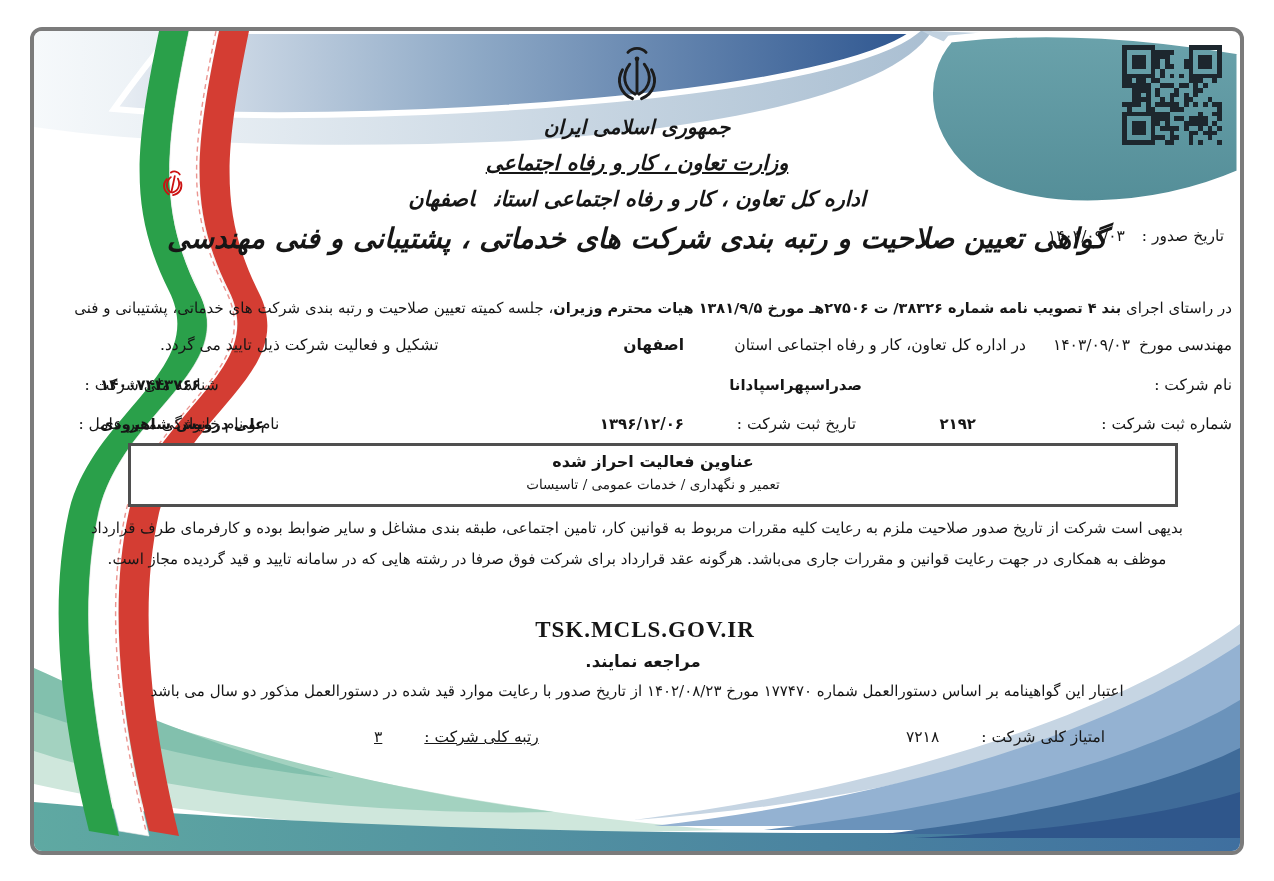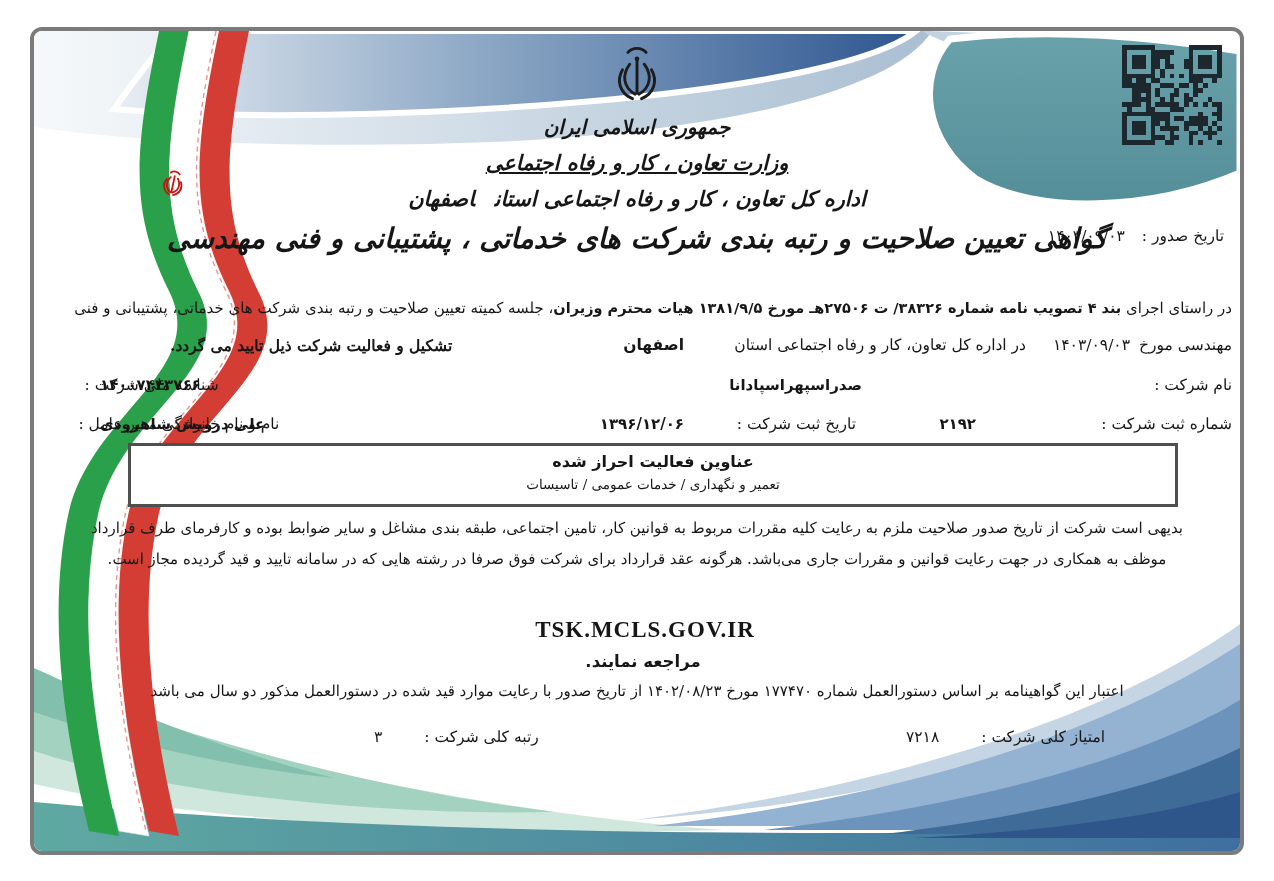--- a/index.html
+++ b/index.html
@@ -27,21 +27,21 @@
   .intro1{position:absolute;top:268px;right:8px;left:60px;font-size:15px;text-align:justify;
           white-space:nowrap;padding-left:32px;}
   .intro1 b{font-family:"DejaVu Sans","Liberation Sans",sans-serif;font-size:14.5px;}
   .row{position:absolute;right:8px;left:66px;height:26px;font-size:15.5px;}
   .row span,.row b{position:absolute;white-space:nowrap;}
   .intro2{top:305px;}
   .intro2 .s1{right:0;}
   .intro2 .s2{right:102px;}
   .intro2 .s3{right:206px;}
   .intro2 .s4{right:548px;font-family:"DejaVu Sans","Liberation Sans",sans-serif;}
-  .intro2 .s5{left:70px;font-weight:bold;}
+  .intro2 .s5{left:60px;}
   .frow1{top:345px;}
   .frow1 .s1{right:0;}
   .frow1 .s2{right:370px;}
   .frow1 .s3{left:0;}
   .frow1 .s3 b{position:static;margin-right:18px;text-align:center;}
   .frow2{top:384px;}
   .frow2 .s1{right:0;margin-left:14px;}
   .frow2 .s2{right:256px;}
   .frow2 .s3{right:376px;}
   .frow2 .s4{right:548px;}
@@ -56,21 +56,21 @@
         line-height:31px;text-align:center;}
   .inq1{position:absolute;top:553px;left:0;right:0;text-align:center;font-weight:bold;
         font-size:16.5px;font-family:"DejaVu Sans","Liberation Sans",sans-serif;}
   .inq-url{position:absolute;top:586px;left:0;right:0;text-align:center;font-weight:bold;
         font-size:23px;letter-spacing:1px;font-family:"Liberation Serif","DejaVu Serif",serif;padding-left:16px;}
   .inq2{position:absolute;top:621px;left:0;right:0;text-align:center;font-weight:bold;
         font-size:16.5px;font-family:"DejaVu Sans","Liberation Sans",sans-serif;padding-left:12px;}
   .validity{position:absolute;top:651px;left:0;right:0;text-align:center;font-size:15px;}
   .score-row{position:absolute;top:697px;right:135px;left:340px;height:26px;font-size:15.5px;}
   .score-row .p1{position:absolute;right:0;}
-  .score-row .p2{position:absolute;left:0;}
+  .score-row .p2{position:absolute;left:0;text-decoration:underline;}
   .score-row .val{margin-right:42px;}
   .signature{position:absolute;top:742px;left:0;right:0;text-align:center;font-weight:bold;
         font-style:italic;font-size:17.5px;}
   .signature .prov{margin-right:22px;}
   b.dark{font-family:"DejaVu Sans","Liberation Sans",sans-serif;font-size:15px;}
 </style>
 </head>
 <body>
 
 <div class="stage">

